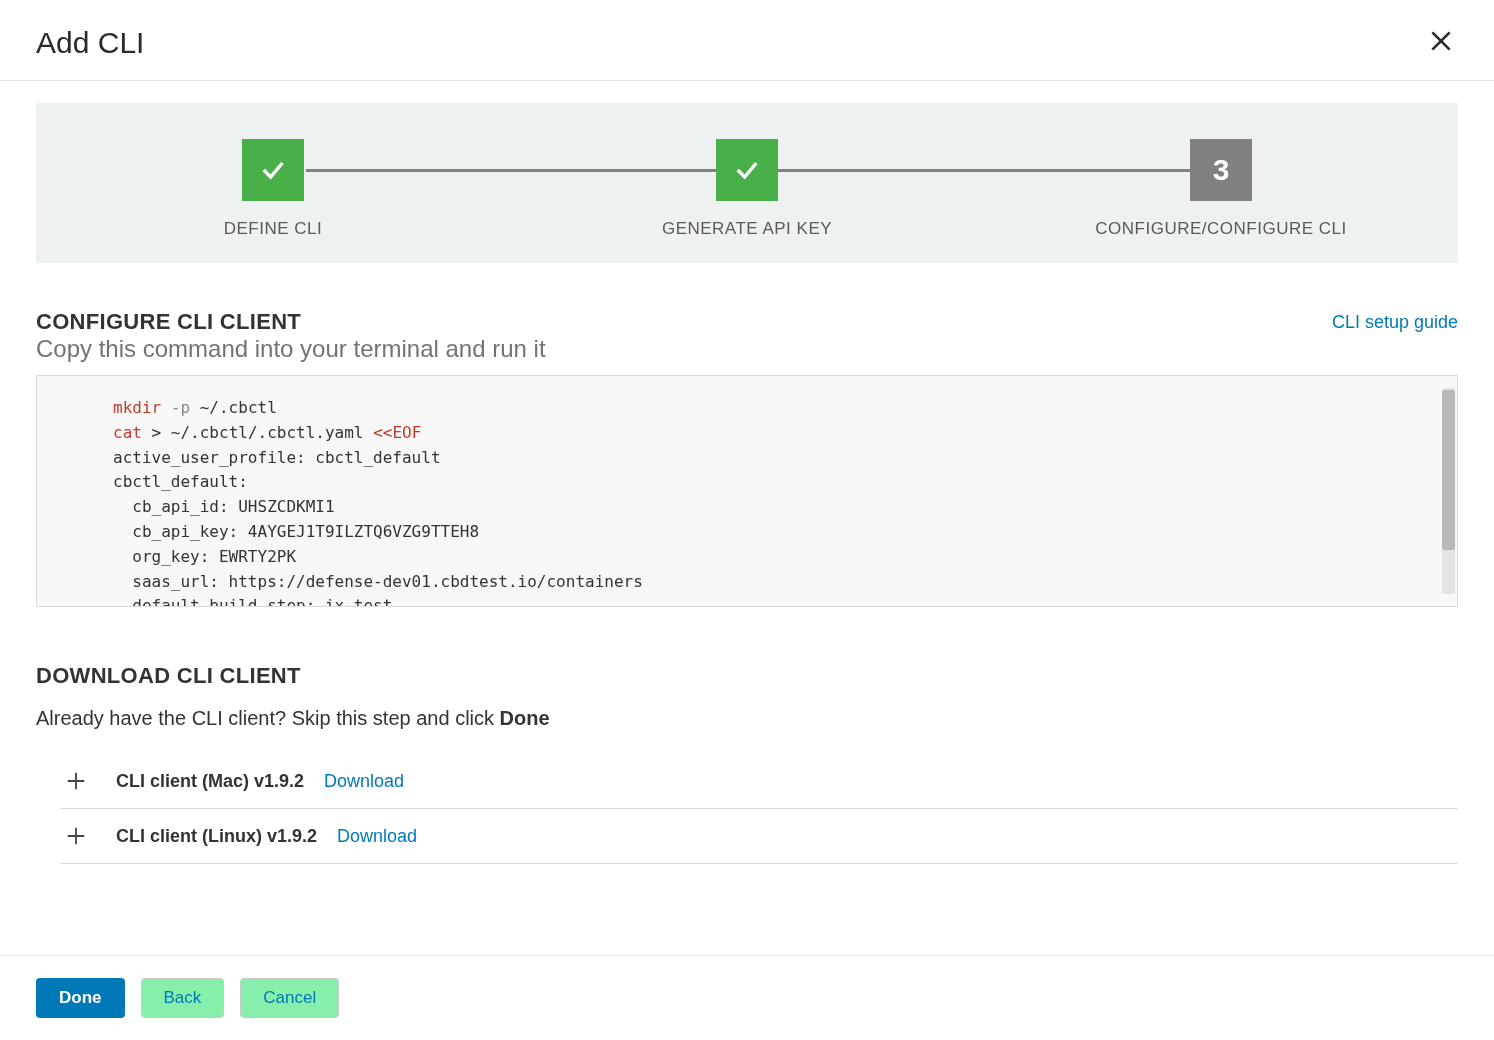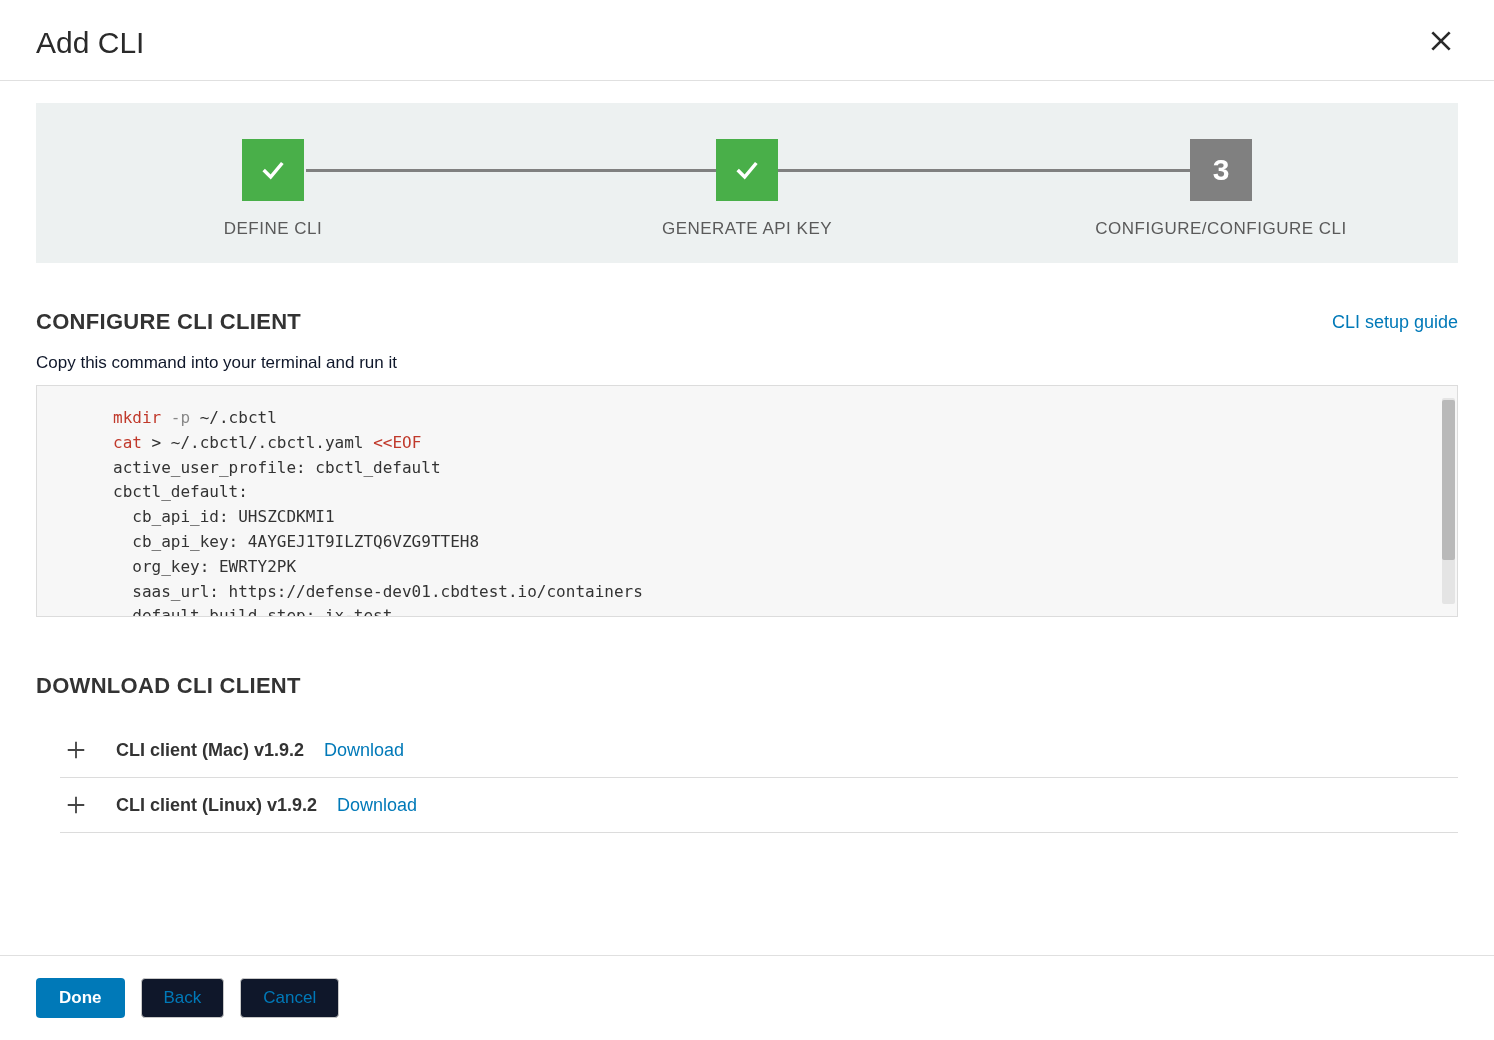--- a/index.html
+++ b/index.html
@@ -21,21 +21,21 @@
 .step-box.current { background: #808080; }
 .step-box svg { width: 28px; height: 28px; stroke: #fff; stroke-width: 3; fill: none; }
 .step-label { margin-top: 18px; font-size: 17px; color: #5a5a5a; letter-spacing: 0.5px; }
 .step-line { position: absolute; top: 66px; height: 3px; background: #808080; z-index: 1; }
 .line1 { left: 19%; width: 31%; }
 .line2 { left: 52%; width: 31%; }
 
 .section-head { display: flex; justify-content: space-between; align-items: center; margin-top: 46px; }
 .section-title { font-size: 22px; font-weight: 700; color: #333; letter-spacing: 0.3px; }
 .link { color: #0079b8; font-size: 18px; text-decoration: none; cursor: pointer; }
-.section-sub { font-size: 17px; color: #0f172a; margin-top: 18px; }
+.section-sub { font-size: 24px; color: #737373; }
 
 .code-block { background: #f7f7f7; border: 1px solid #dcdcdc; margin-top: 12px; padding: 20px 76px; font-family: "Menlo","Consolas",monospace; font-size: 16px; line-height: 1.55; white-space: pre; overflow: auto; height: 232px; position: relative; }
 .code-block .kw1 { color: #c0392b; }
 .code-block .kw2 { color: #c0392b; }
 .code-block .flag { color: #888; }
 .code-block .heredoc { color: #c0392b; }
 .scrollbar-mock { position: absolute; right: 2px; top: 12px; bottom: 12px; width: 13px; background: #e4e4e4; border-radius: 2px; }
 .scrollbar-thumb { position: absolute; right: 2px; top: 14px; width: 13px; height: 160px; background: #b9b9b9; border-radius: 2px; }
 
 .dl-section-title { font-size: 22px; font-weight: 700; color: #333; margin-top: 56px; letter-spacing: 0.3px; }
@@ -45,21 +45,21 @@
 .dl-list { margin-top: 24px; padding-left: 24px; }
 .dl-row { display: flex; align-items: center; padding: 16px 0; border-bottom: 1px solid #dcdcdc; }
 .dl-row .plus { width: 32px; display: flex; align-items: center; justify-content: center; cursor: pointer; }
 .dl-row .plus svg { width: 22px; height: 22px; stroke: #454545; stroke-width: 2; }
 .dl-row .dl-name { font-weight: 700; font-size: 18px; color: #333; margin-left: 24px; margin-right: 20px; }
 .dl-row .dl-link { color: #0079b8; font-size: 18px; cursor: pointer; }
 
 .footer { border-top: 1px solid #e0e0e0; padding: 22px 36px; display: flex; gap: 16px; }
 .btn { padding: 9px 22px; font-size: 17px; border-radius: 4px; cursor: pointer; border: 1px solid transparent; }
 .btn-primary { background: #0079b8; color: #fff; font-weight: 600; }
-.btn-secondary { background: #0f172a; color: #0079b8; border: 1px solid #c8c8c8; }
+.btn-secondary { background: #86efac; color: #0079b8; border: 1px solid #c8c8c8; }
 </style>
 </head>
 <body>
 
 <div class="modal">
 
   <div class="header">
     <div class="header-title">Add CLI</div>
     <div class="close-btn">
       <svg viewBox="0 0 24 24" fill="none">
@@ -109,20 +109,23 @@
 <span>active_user_profile: cbctl_default
 cbctl_default:
   cb_api_id: UHSZCDKMI1
   cb_api_key: 4AYGEJ1T9ILZTQ6VZG9TTEH8
   org_key: EWRTY2PK
   saas_url: https://defense-dev01.cbdtest.io/containers
   default_build_step: ix-test</span>
 <div class="scrollbar-mock"></div><div class="scrollbar-thumb"></div></div>
 
     <div class="dl-section-title">DOWNLOAD CLI CLIENT</div>
+    <div class="dl-sub">
+      <span>Already have the CLI client? Skip this step and click </span><b>Done</b>
+    </div>
 
     <div class="dl-list">
       <div class="dl-row">
         <div class="plus">
           <svg viewBox="0 0 24 24" fill="none">
               <path d="M12 3 V21 M3 12 H21"></path>
             </svg>
         </div>
         <div class="dl-name">CLI client (Mac) v1.9.2</div>
         <a class="dl-link">Download</a>

